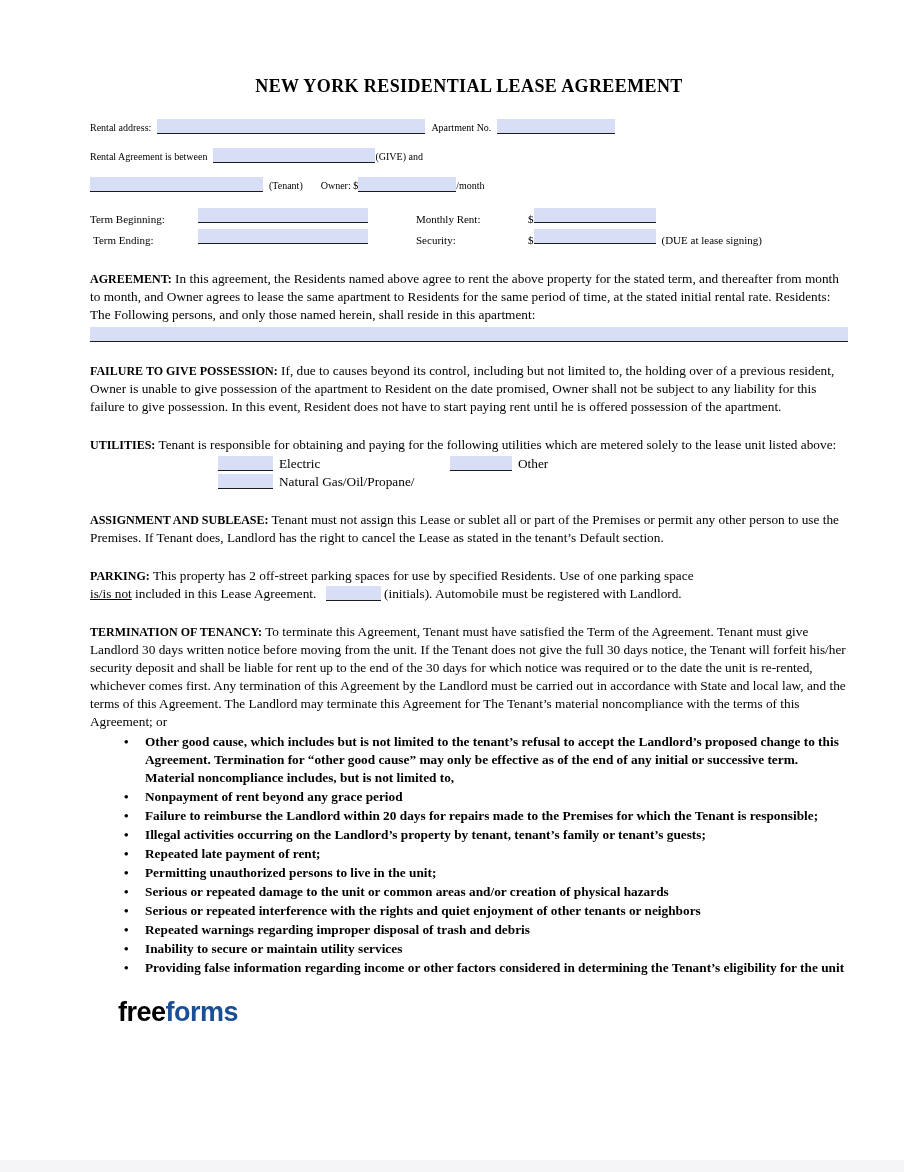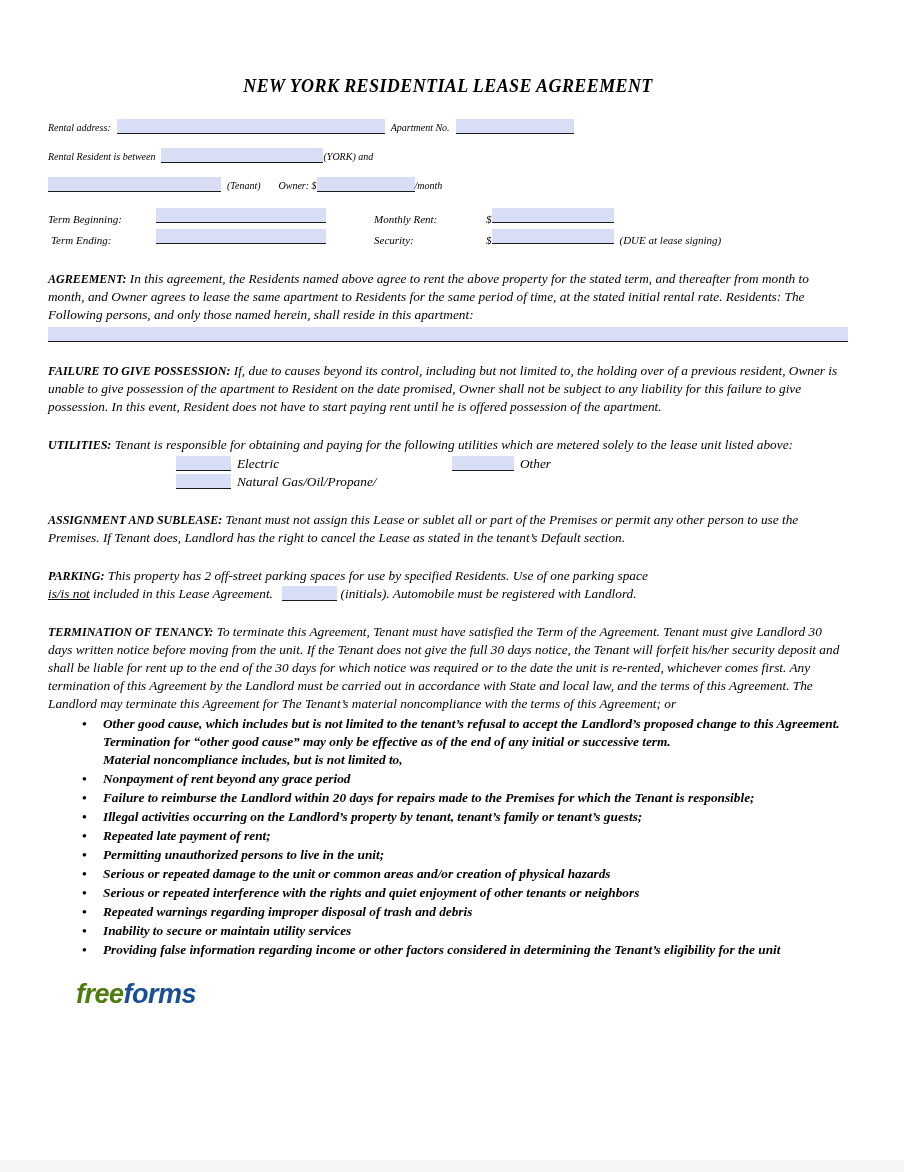--- a/index.html
+++ b/index.html
@@ -1,21 +1,21 @@
 <!DOCTYPE html>
 <html><head>
 <meta charset="utf-8">
 <style>
   * { margin:0; padding:0; box-sizing:border-box; }
   html,body { width:904px; }
   body { background:#ffffff; font-family:"Liberation Serif","DejaVu Serif",serif; color:#000; }
   .page {
     position:relative; width:904px; height:1172px; background:#fff; overflow:hidden;
   }
-  .content { padding:76px 56px 0 48px;font-style:italic; }
+  .content { padding:76px 56px 0 90px; }
   h1.doc-title {
     text-align:center; font-size:18px; font-weight:700; letter-spacing:.4px;
     margin-bottom:22px; font-family:"Liberation Serif",serif;
   }
   .row { margin-top:14px; font-size:10px; white-space:nowrap; }
   .row:first-of-type { margin-top:0; }
   .field {
     display:inline-block; background:#d9def7; border-bottom:1px solid #1c1c1c;
     height:15px; vertical-align:-3px;
   }
@@ -25,46 +25,46 @@
   .terms { margin-top:16px; font-size:11px; line-height:19px; }
   .terms-row { display:flex; align-items:baseline; white-space:nowrap; }
   .terms-c1 { width:108px; }
   .terms-f1 { margin-right:48px; }
   .terms-c2 { width:112px; }
   .sec { margin-top:20px; font-size:13.3px; line-height:18px; }
   .sec-h { font-weight:700; font-size:12px; }
   .residents-field { display:block; width:100%; height:15px; background:#d9def7; border-bottom:1px solid #1c1c1c; margin-top:3px; }
   .util-rows { margin-top:1px; }
   .util-row { display:flex; align-items:baseline; padding-left:128px; white-space:nowrap; }
-  .util-g1 { width:276px; }
+  .util-g1 { width:232px; }
   .u-underline { text-decoration:underline; }
   ul.bullets { list-style:none; margin:2px 0 0 32px; padding:0; }
   ul.bullets li {
     position:relative; padding-left:23px; font-weight:700; font-size:13.3px; line-height:18px; margin-top:1px;
   }
   ul.bullets li::before { content:"\2022"; position:absolute; left:2px; top:0; font-size:13px; }
   .logo { margin:20px 0 0 28px; font-family:"Liberation Sans","DejaVu Sans",sans-serif; font-size:27px; font-weight:700; letter-spacing:-0.5px; }
-  .logo .free { color:#4d7c0f; }
+  .logo .free { color:#000000; }
   .logo .forms { color:#1a4e96; }
   .bottom-strip { position:absolute; left:0; bottom:0; width:100%; height:12px; background:#f5f5f7; }
 </style>
 </head>
 <body>
 
 <div class="page">
   <div class="content">
 
     <h1 class="doc-title">NEW YORK RESIDENTIAL LEASE AGREEMENT</h1>
 
     <div class="row">
       <span class="lbl">Rental address:</span><span class="gap-s"></span><span class="field" style="width:268px"></span><span class="gap-s"></span><span class="lbl">Apartment No.</span><span class="gap-s"></span><span class="field" style="width:118px"></span>
     </div>
 
     <div class="row">
-      <span class="lbl">Rental Resident is between</span><span class="gap-s"></span><span class="field" style="width:162px"></span><span class="lbl">(YORK)  and</span>
+      <span class="lbl">Rental Agreement is between</span><span class="gap-s"></span><span class="field" style="width:162px"></span><span class="lbl">(GIVE)  and</span>
     </div>
 
     <div class="row">
       <span class="field" style="width:173px"></span><span class="gap-s"></span><span class="lbl">(Tenant)</span><span class="gap-m"></span><span class="lbl">Owner: $</span><span class="field" style="width:98px"></span><span class="lbl">/month</span>
     </div>
 
     <div class="terms">
       <div class="terms-row">
         <span class="terms-c1">Term Beginning:</span>
           <span class="field terms-f1" style="width:170px"></span>

